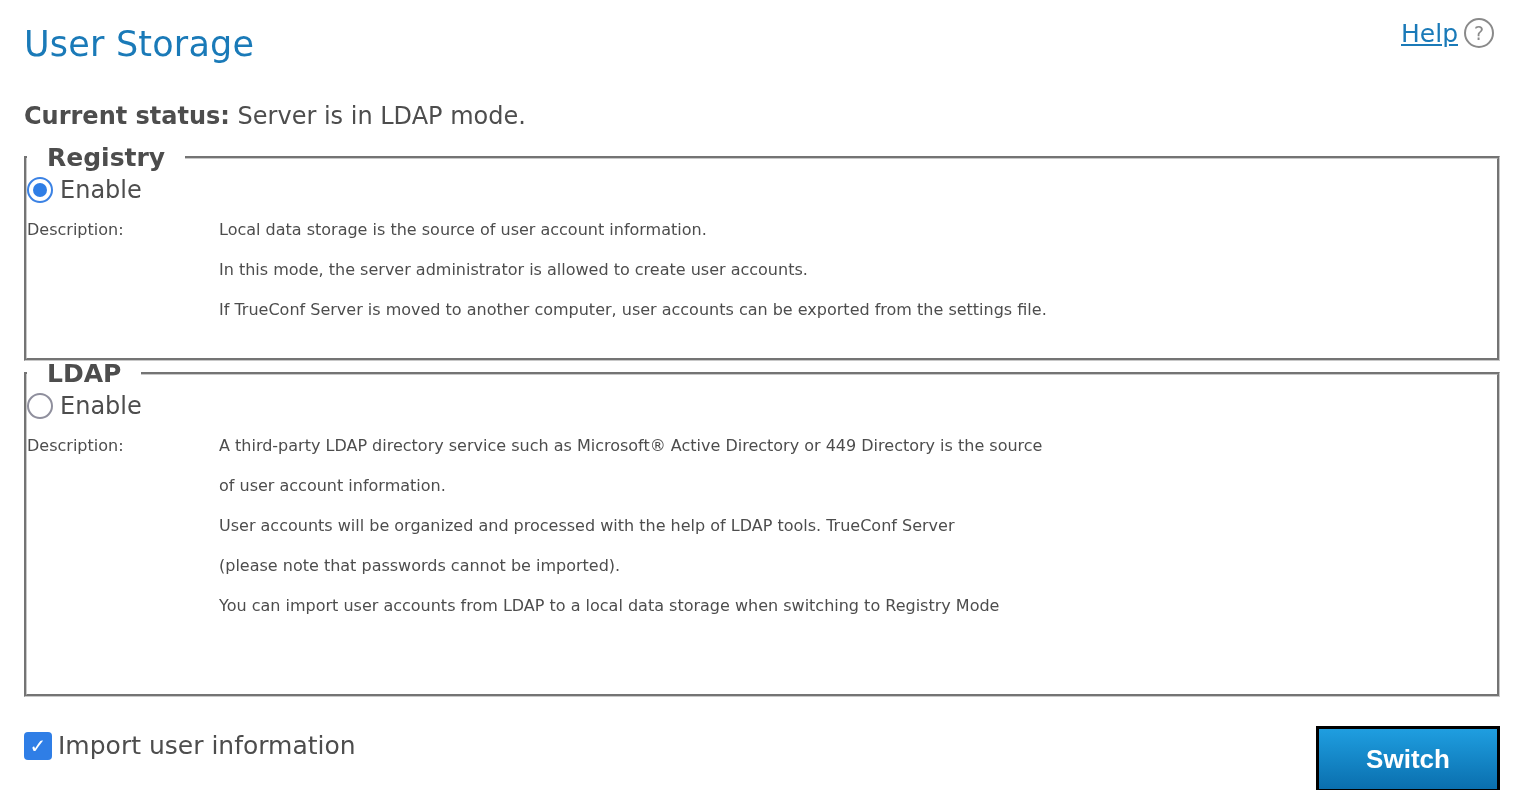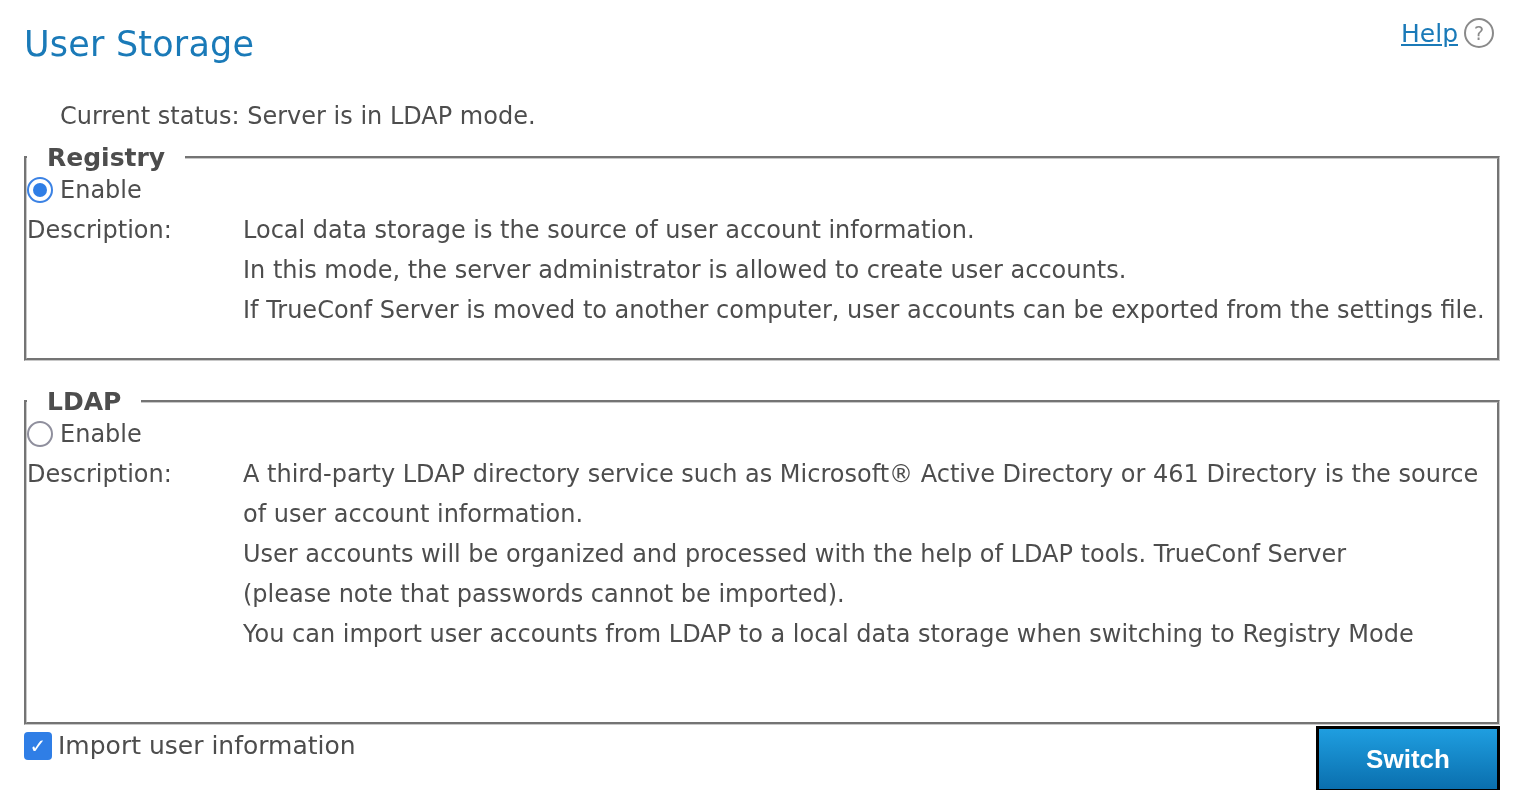--- a/index.html
+++ b/index.html
@@ -4,34 +4,34 @@
 <style>
   html, body { margin:0; padding:0; background:#fff; }
   body { width:1522px; height:790px; position:relative; overflow:hidden;
          font-family:"DejaVu Sans", sans-serif; color:#4d4d4d; }
   .title { position:absolute; left:24px; top:24px; font-size:35px; color:#1a7ab8; font-weight:normal; margin:0; letter-spacing:0.2px; }
   .help { position:absolute; right:28px; top:18px; display:flex; align-items:center; gap:6px; }
   .help a { color:#1a7ab8; font-size:25px; text-decoration:underline; }
   .help-icon { width:26px; height:26px; border:2px solid #8a8a8a; border-radius:50%; color:#8a8a8a;
                font-size:19px; display:flex; align-items:center; justify-content:center; box-sizing:border-box; width:30px; height:30px; }
   .status { position:absolute; left:24px; top:102px; font-size:24px; }
-  .status b { font-weight:normal;margin-left:36px; }
+  .status b { font-weight:bold; }
   fieldset { position:absolute; left:24px; width:1476px; box-sizing:border-box; margin:0;
              border:3px groove #c8c8c8; padding:0 0 0 0; }
   legend { font-size:25px; font-weight:bold; padding:0 20px; margin-left:0; color:#4d4d4d; }
   .fs-registry { top:143px; height:218px; }
-  .fs-ldap { top:387px; height:338px; }
+  .fs-ldap { top:359px; height:338px; }
   .enable-row { display:flex; align-items:center; height:40px; margin-top:-2px; font-size:24px; }
   .radio { width:26px; height:26px; border-radius:50%; box-sizing:border-box; margin-right:7px; position:relative; }
   .radio.on { border:2px solid #3b82e4; }
   .radio.on::after { content:""; position:absolute; left:4px; top:4px; width:14px; height:14px; border-radius:50%; background:#2f7ee6; }
   .radio.off { border:2px solid #8f8f9d; }
-  .desc { display:flex; font-size:24px; line-height:40px;gap:36px; }
+  .desc { display:flex; font-size:16px; line-height:40px; }
   .desc-label { width:180px; flex:none; }
-  .desc-lines div { white-space:nowrap; }
+  .desc-lines div { white-space:nowrap;margin-left:12px; }
   .import { position:absolute; left:24px; top:731px; display:flex; align-items:center; font-size:25px; }
   .checkbox { width:28px; height:28px; border-radius:4px; background:#2f7ee6; color:#fff; display:flex;
               align-items:center; justify-content:center; margin-right:6px; font-size:20px; font-weight:bold; }
   .switch { position:absolute; left:1316px; top:726px; width:184px; height:66px; box-sizing:border-box;
             border:3px solid #000; background:linear-gradient(#1f9ee0, #0a6fae); color:#fff;
             font-family:"Liberation Sans", sans-serif; font-weight:bold; font-size:26px;
             display:flex; align-items:center; justify-content:center; cursor:pointer; }
 </style>
 </head>
 <body>
@@ -66,21 +66,21 @@
 
 <fieldset class="fs-ldap">
   <legend>LDAP</legend>
   <div class="enable-row">
     <span class="radio off"></span>
     <span>Enable</span>
   </div>
   <div class="desc">
     <div class="desc-label">Description:</div>
     <div class="desc-lines">
-      <div>A third-party LDAP directory service such as Microsoft® Active Directory or 461 Directory is the source</div>
+      <div>A third-party LDAP directory service such as Microsoft® Active Directory or 449 Directory is the source</div>
       <div>of user account information.</div>
       <div>User accounts will be organized and processed with the help of LDAP tools. TrueConf Server</div>
       <div>(please note that passwords cannot be imported).</div>
       <div>You can import user accounts from LDAP to a local data storage when switching to Registry Mode</div>
     </div>
   </div>
 </fieldset>
 
 <div class="import">
   <span class="checkbox">✓</span>

